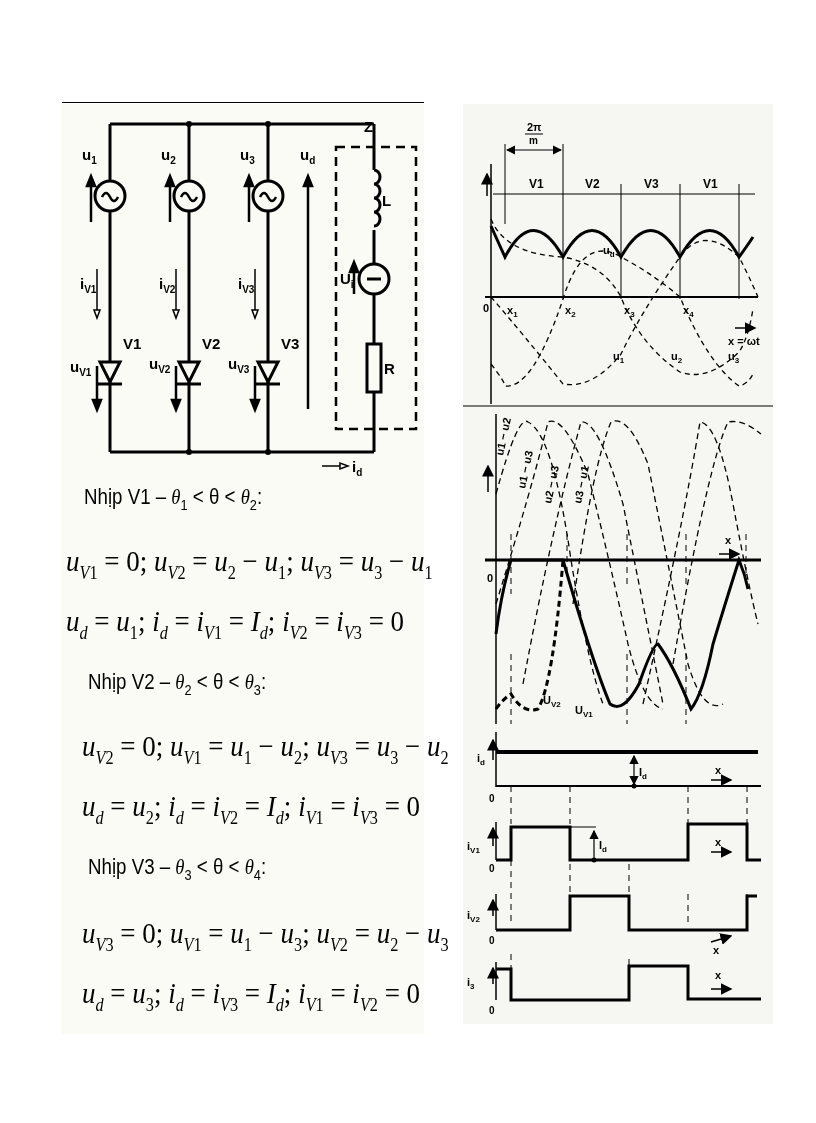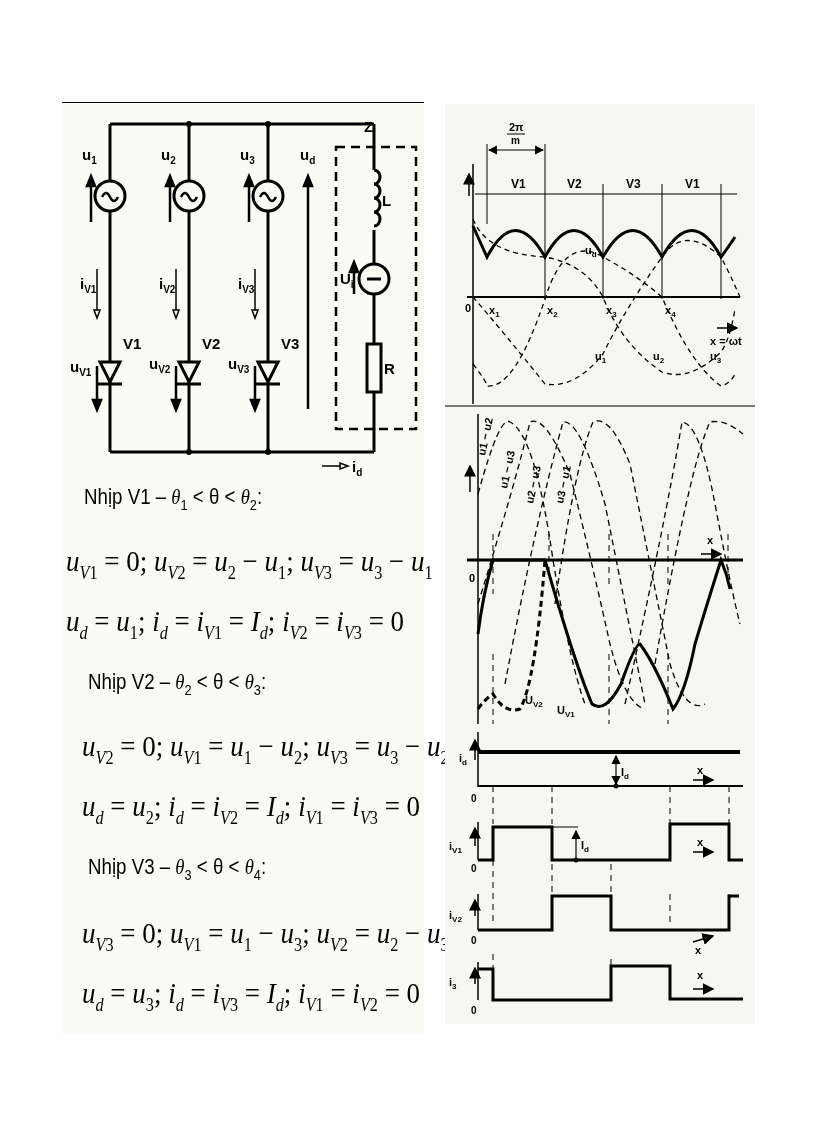--- a/index.html
+++ b/index.html
@@ -1,19 +1,19 @@
 <!DOCTYPE html>
 <html><head>
 <meta charset="utf-8">
 <style>
   html,body{margin:0;padding:0;background:#ffffff;}
   body{width:816px;height:1123px;position:relative;overflow:hidden;font-family:"Liberation Sans",sans-serif;color:#000;}
   .panel{position:absolute;background:#fbfbf5;}
   #left-panel{left:62px;top:104px;width:362px;height:930px;}
-  #right-panel{left:445px;top:104px;width:310px;height:920px;background:#f6f6f2;}
+  #right-panel{left:463px;top:104px;width:310px;height:920px;background:#f6f6f2;}
   .rule{position:absolute;height:1px;background:#000;}
   svg text{font-family:"Liberation Sans",sans-serif;}
   .heading{position:absolute;left:22px;font-family:"Liberation Sans",sans-serif;font-size:22px;transform:scaleX(0.85);transform-origin:left center;white-space:nowrap;}
   .heading i{font-family:"Liberation Serif",serif;}
   .eq{position:absolute;left:4px;font-family:"Liberation Serif",serif;font-size:30px;white-space:nowrap;transform:scaleX(0.9);transform-origin:left center;}
   .eq i{font-style:italic;}
   .eq sub{font-size:18px;vertical-align:-8px;}
   .heading sub{font-size:15px;vertical-align:-6px;}
 </style>
 </head>

